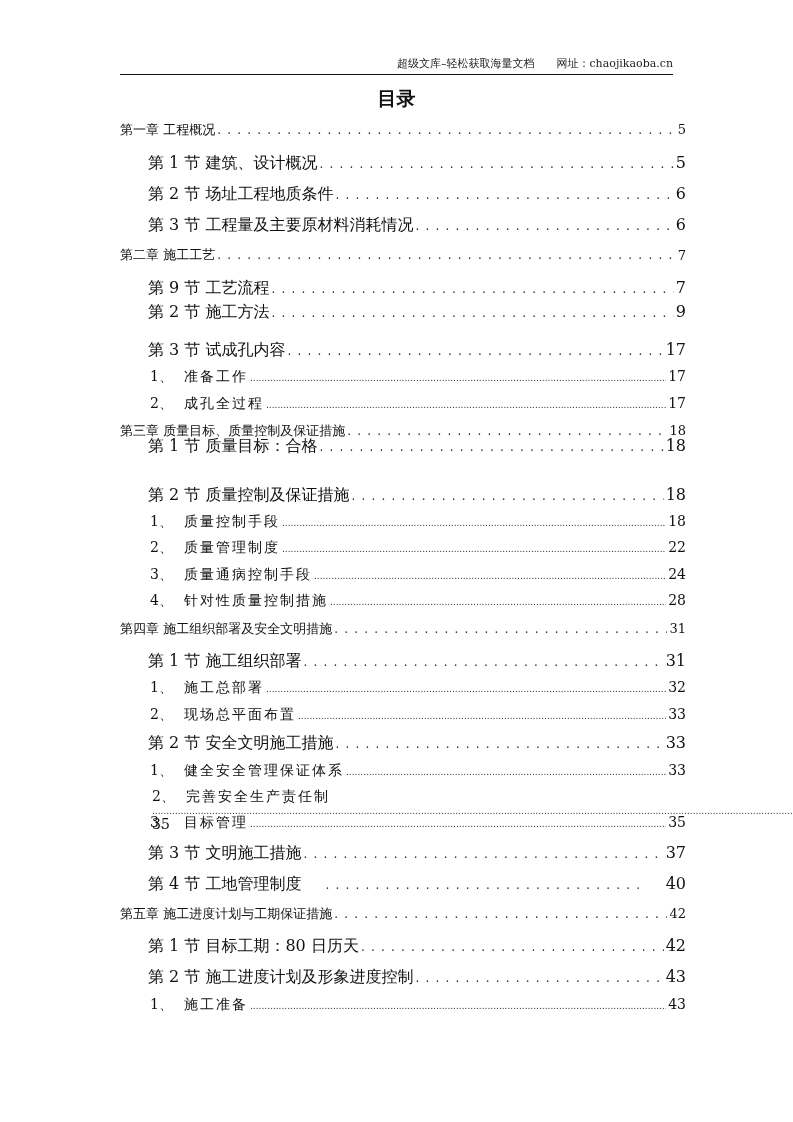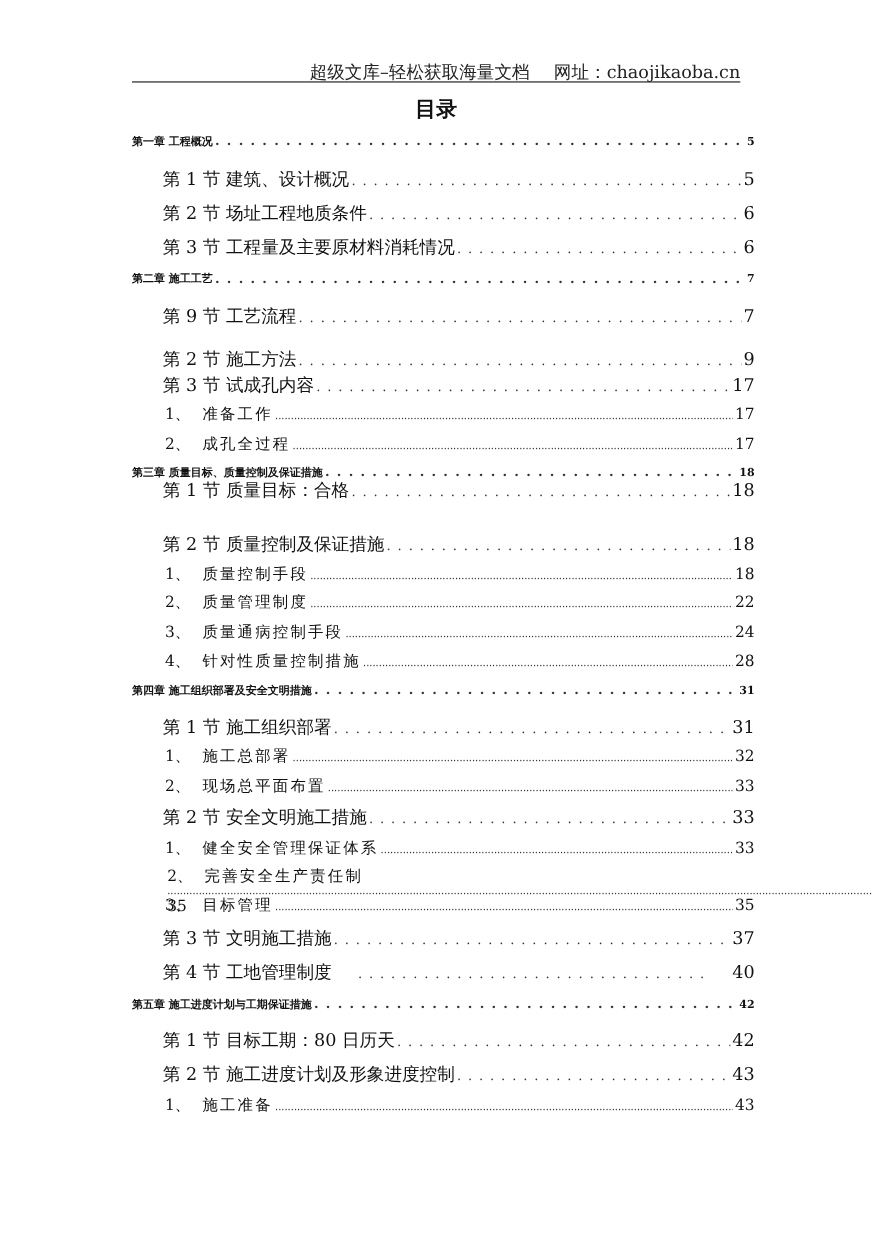--- a/index.html
+++ b/index.html
@@ -1,33 +1,33 @@
 <!DOCTYPE html>
 <html><head>
 <meta charset="utf-8">
 <style>
   html, body { margin: 0; padding: 0; background: #ffffff; }
   body { width: 793px; height: 1122px; position: relative; overflow: hidden;
          font-family: "DejaVu Serif", "Liberation Serif", serif; color: #111; }
   .header { position: absolute; left: 120px; top: 56px; width: 553px; height: 18px;
             border-bottom: 1.5px solid #111; }
-  .header-text { position: absolute; right: 0; top: 0; font-size: 16px; color: #222;
+  .header-text { position: absolute; right: 0; top: 0; font-size: 11px; color: #222;
                  white-space: nowrap; }
   .header-text .site { margin-left: 22px; }
   .title { position: absolute; left: 0; width: 793px; top: 86px; text-align: center;
            font-family: "DejaVu Sans", "Liberation Sans", sans-serif; font-weight: bold; font-size: 19px; }
   .toc { position: absolute; left: 120px; width: 566px; top: 0; }
   .row { position: absolute; left: 0; right: 0; display: flex; align-items: baseline;
          white-space: nowrap; }
   .row .lbl { flex: 0 0 auto; }
   .row .dots { flex: 1 1 auto; overflow: hidden; margin: 0 2px; color: #333; }
   .row .dots::before { content: ". . . . . . . . . . . . . . . . . . . . . . . . . . . . . . . . . . . . . . . . . . . . . . . . . . . . . . . . . . . . . . . . . . . . . . . . . . . . . . . . . . . . . . . . . . . . . . . . . . . . . . . . . . ."; }
   .row.sub .dots::before, .row.item .dots::before { content: ". . . . . . . . . . . . . . . . . . . . . . . . . . . . . . . . . . . . . . . . . . . . . . . . . . . . . . . . . . . . . . . . . . . . . . . . . . . . . . . . . . . . . . . . . . . . . . . . . . . . . . . . . . . . . . ."; }
   .row .pg { flex: 0 0 auto; text-align: right; }
-  .row.chap { font-size: 10px; font-weight: bold; }
+  .row.chap { font-size: 13px; }
   .row.sect { font-size: 16px; padding-left: 28px; }
   .row.item { font-size: 14px; padding-left: 30px; letter-spacing: 2px; }
   .row.item .dots { letter-spacing: 0; font-size: 9px; }
   .row.item .dots::before { content: "........................................................................................................................................................................................................................................................................"; }
   .row.item .pg { letter-spacing: 0; font-size: 14px; }
   .row.item .num { display: inline-block; width: 34px; letter-spacing: 0; }
   .row.chap .dots, .row.sect .dots { letter-spacing: 1.2px; font-size: 12px; }
 </style>
 </head>
 <body>
@@ -64,21 +64,21 @@
     <div class="row chap" style="top: 246px; align-items: center;">
       <span class="lbl">第二章  施工工艺</span>
       <span class="dots"></span>
       <span class="pg">7</span>
     </div>
     <div class="row sect" style="top: 278px;">
       <span class="lbl">第 9 节  工艺流程</span>
       <span class="dots"></span>
       <span class="pg">7</span>
     </div>
-    <div class="row sect" style="top: 317px;">
+    <div class="row sect" style="top: 302px;">
       <span class="lbl">第 2 节  施工方法</span>
       <span class="dots"></span>
       <span class="pg">9</span>
     </div>
     <div class="row sect" style="top: 340px;">
       <span class="lbl">第 3 节  试成孔内容</span>
       <span class="dots"></span>
       <span class="pg">17</span>
     </div>
     <div class="row item" style="top: 368px;">

